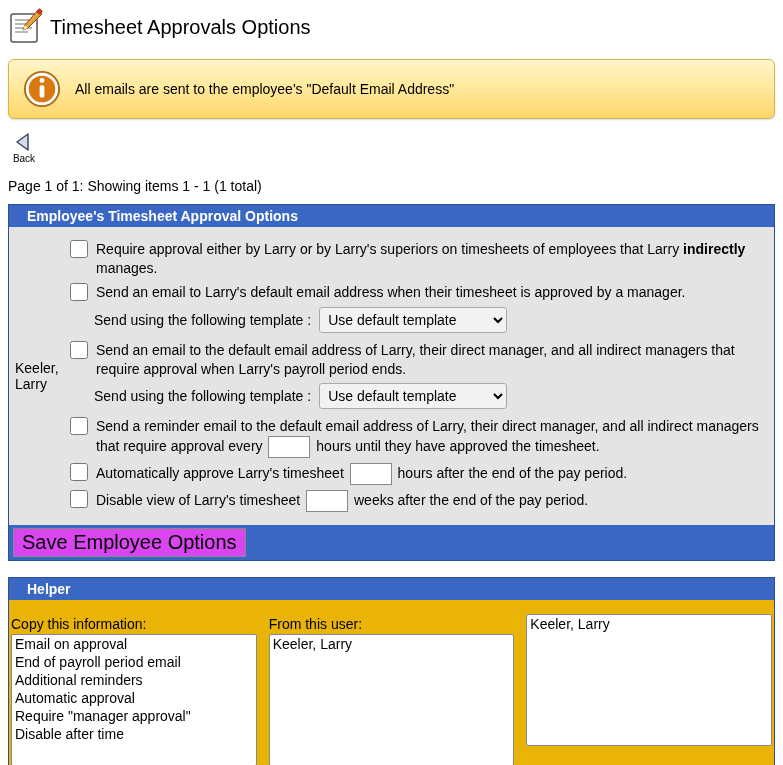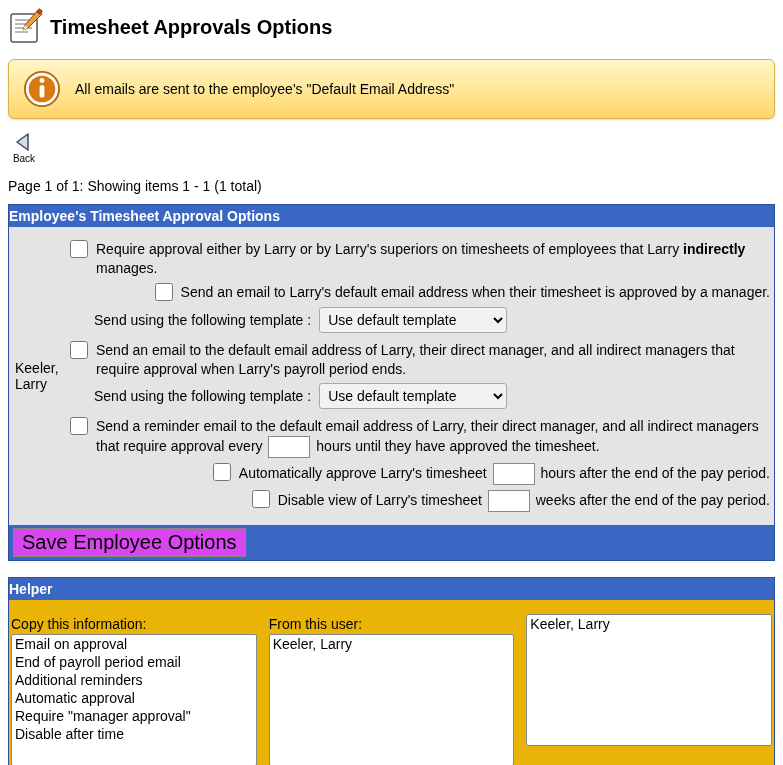--- a/index.html
+++ b/index.html
@@ -13,21 +13,21 @@
     width: 783px;
   }
   .page-header {
     display: flex;
     align-items: center;
     gap: 6px;
     margin-bottom: 12px;
   }
   .page-header h1 {
     font-size: 20px;
-    font-weight: bold;
+    font-weight: normal;
     margin: 0;
   }
   .edit-icon-svg {
     width: 36px;
     height: 36px;
   }
   .info-banner {
     display: flex;
     align-items: center;
     gap: 14px;
@@ -58,21 +58,21 @@
     margin-bottom: 10px;
   }
   .panel {
     border: 1px solid #2a4f9e;
     margin-bottom: 16px;
   }
   .panel-header {
     background: #3a66c4;
     color: #fff;
     font-weight: bold;
-    padding: 3px 0;
+    padding: 3px 18px;
     font-size: 14px;
   }
   .panel-body {
     background: #e4e4e4;
     padding: 4px 4px;
   }
   .emp-table {
     width: 100%;
     border-collapse: collapse;
   }
@@ -84,21 +84,20 @@
     width: 55px;
     font-size: 14px;
     padding-left: 2px !important;
   }
   .opt-row {
     display: flex;
     align-items: flex-start;
     gap: 6px;
     margin: 5px 0;
     line-height: 1.35;
-    justify-content: flex-end;
   }
   .opt-row input[type=checkbox] {
     width: 18px;
     height: 18px;
     margin: 0 2px;
     flex-shrink: 0;
   }
   .template-row {
     margin-left: 26px;
     display: flex;

